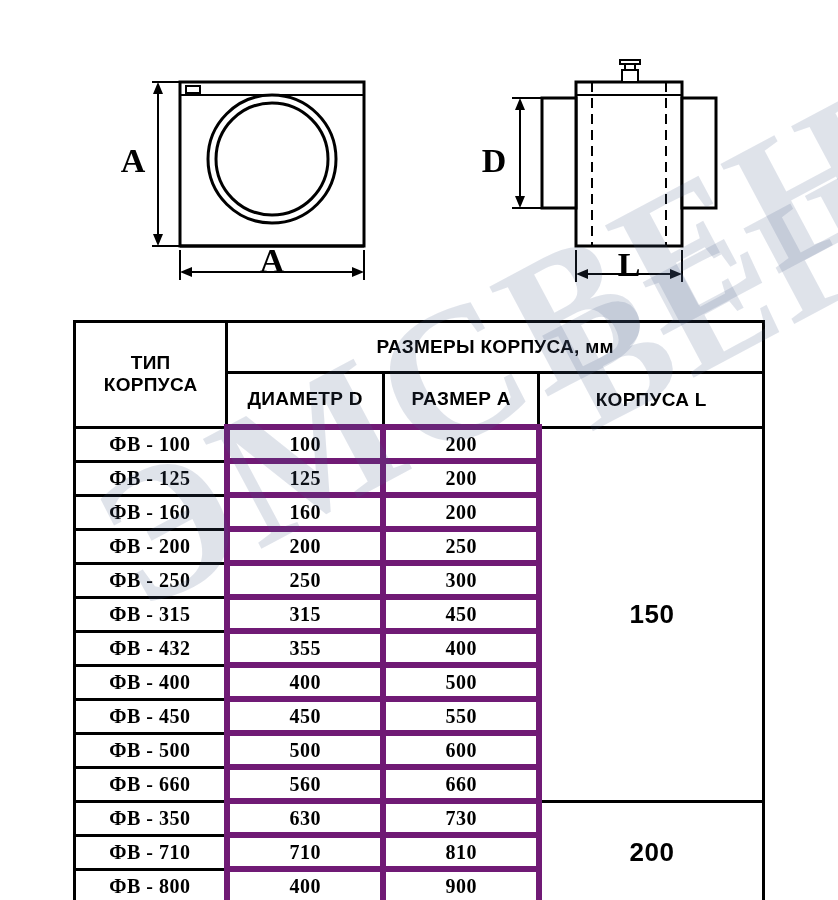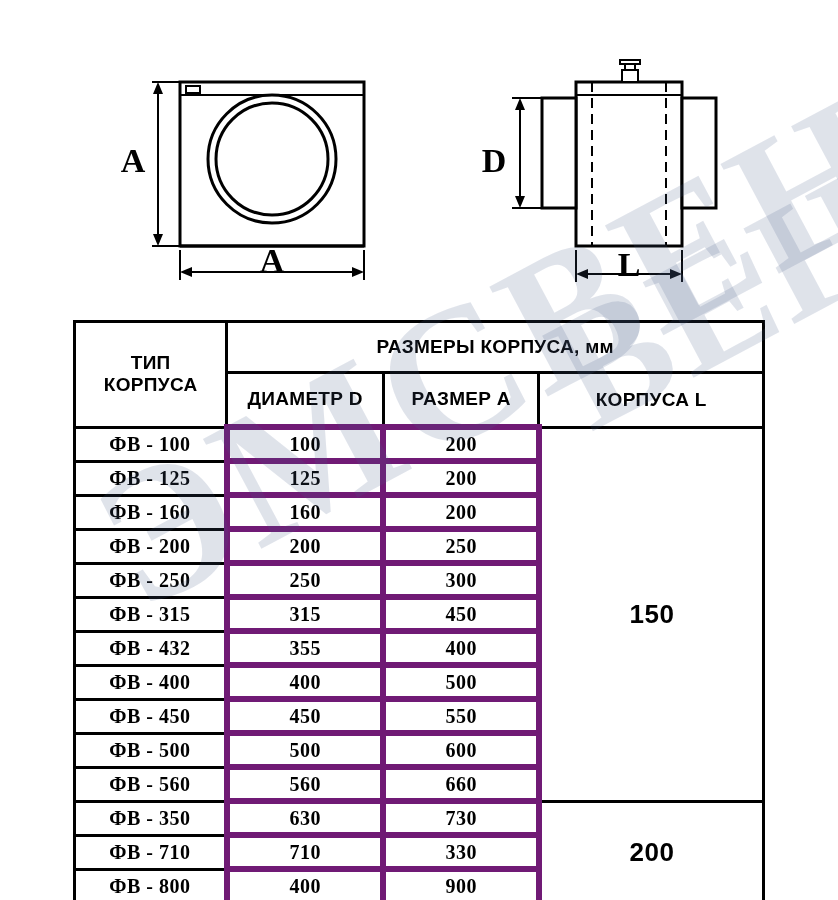--- a/index.html
+++ b/index.html
@@ -271,34 +271,34 @@
           <td class="cell type outer-thick">ФВ - 450</td>
           <td class="cell dia">450</td>
           <td class="cell size">550</td>
         </tr>
         <tr>
           <td class="cell type outer-thick">ФВ - 500</td>
           <td class="cell dia">500</td>
           <td class="cell size">600</td>
         </tr>
         <tr>
-          <td class="cell type outer-thick">ФВ - 560</td>
+          <td class="cell type outer-thick">ФВ - 660</td>
           <td class="cell dia">560</td>
           <td class="cell size">660</td>
         </tr>
         <tr class="thick-row">
           <td class="cell type outer-thick">ФВ - 350</td>
           <td class="cell dia">630</td>
           <td class="cell size">730</td>
           <td class="cell depth outer-thick" rowspan="3">200</td>
         </tr>
         <tr>
           <td class="cell type outer-thick">ФВ - 710</td>
           <td class="cell dia">710</td>
-          <td class="cell size">330</td>
+          <td class="cell size">810</td>
         </tr>
         <tr>
           <td class="cell type outer-thick">ФВ - 800</td>
           <td class="cell dia">400</td>
           <td class="cell size">900</td>
         </tr>
       </tbody>
   </table>
 </div>
 

